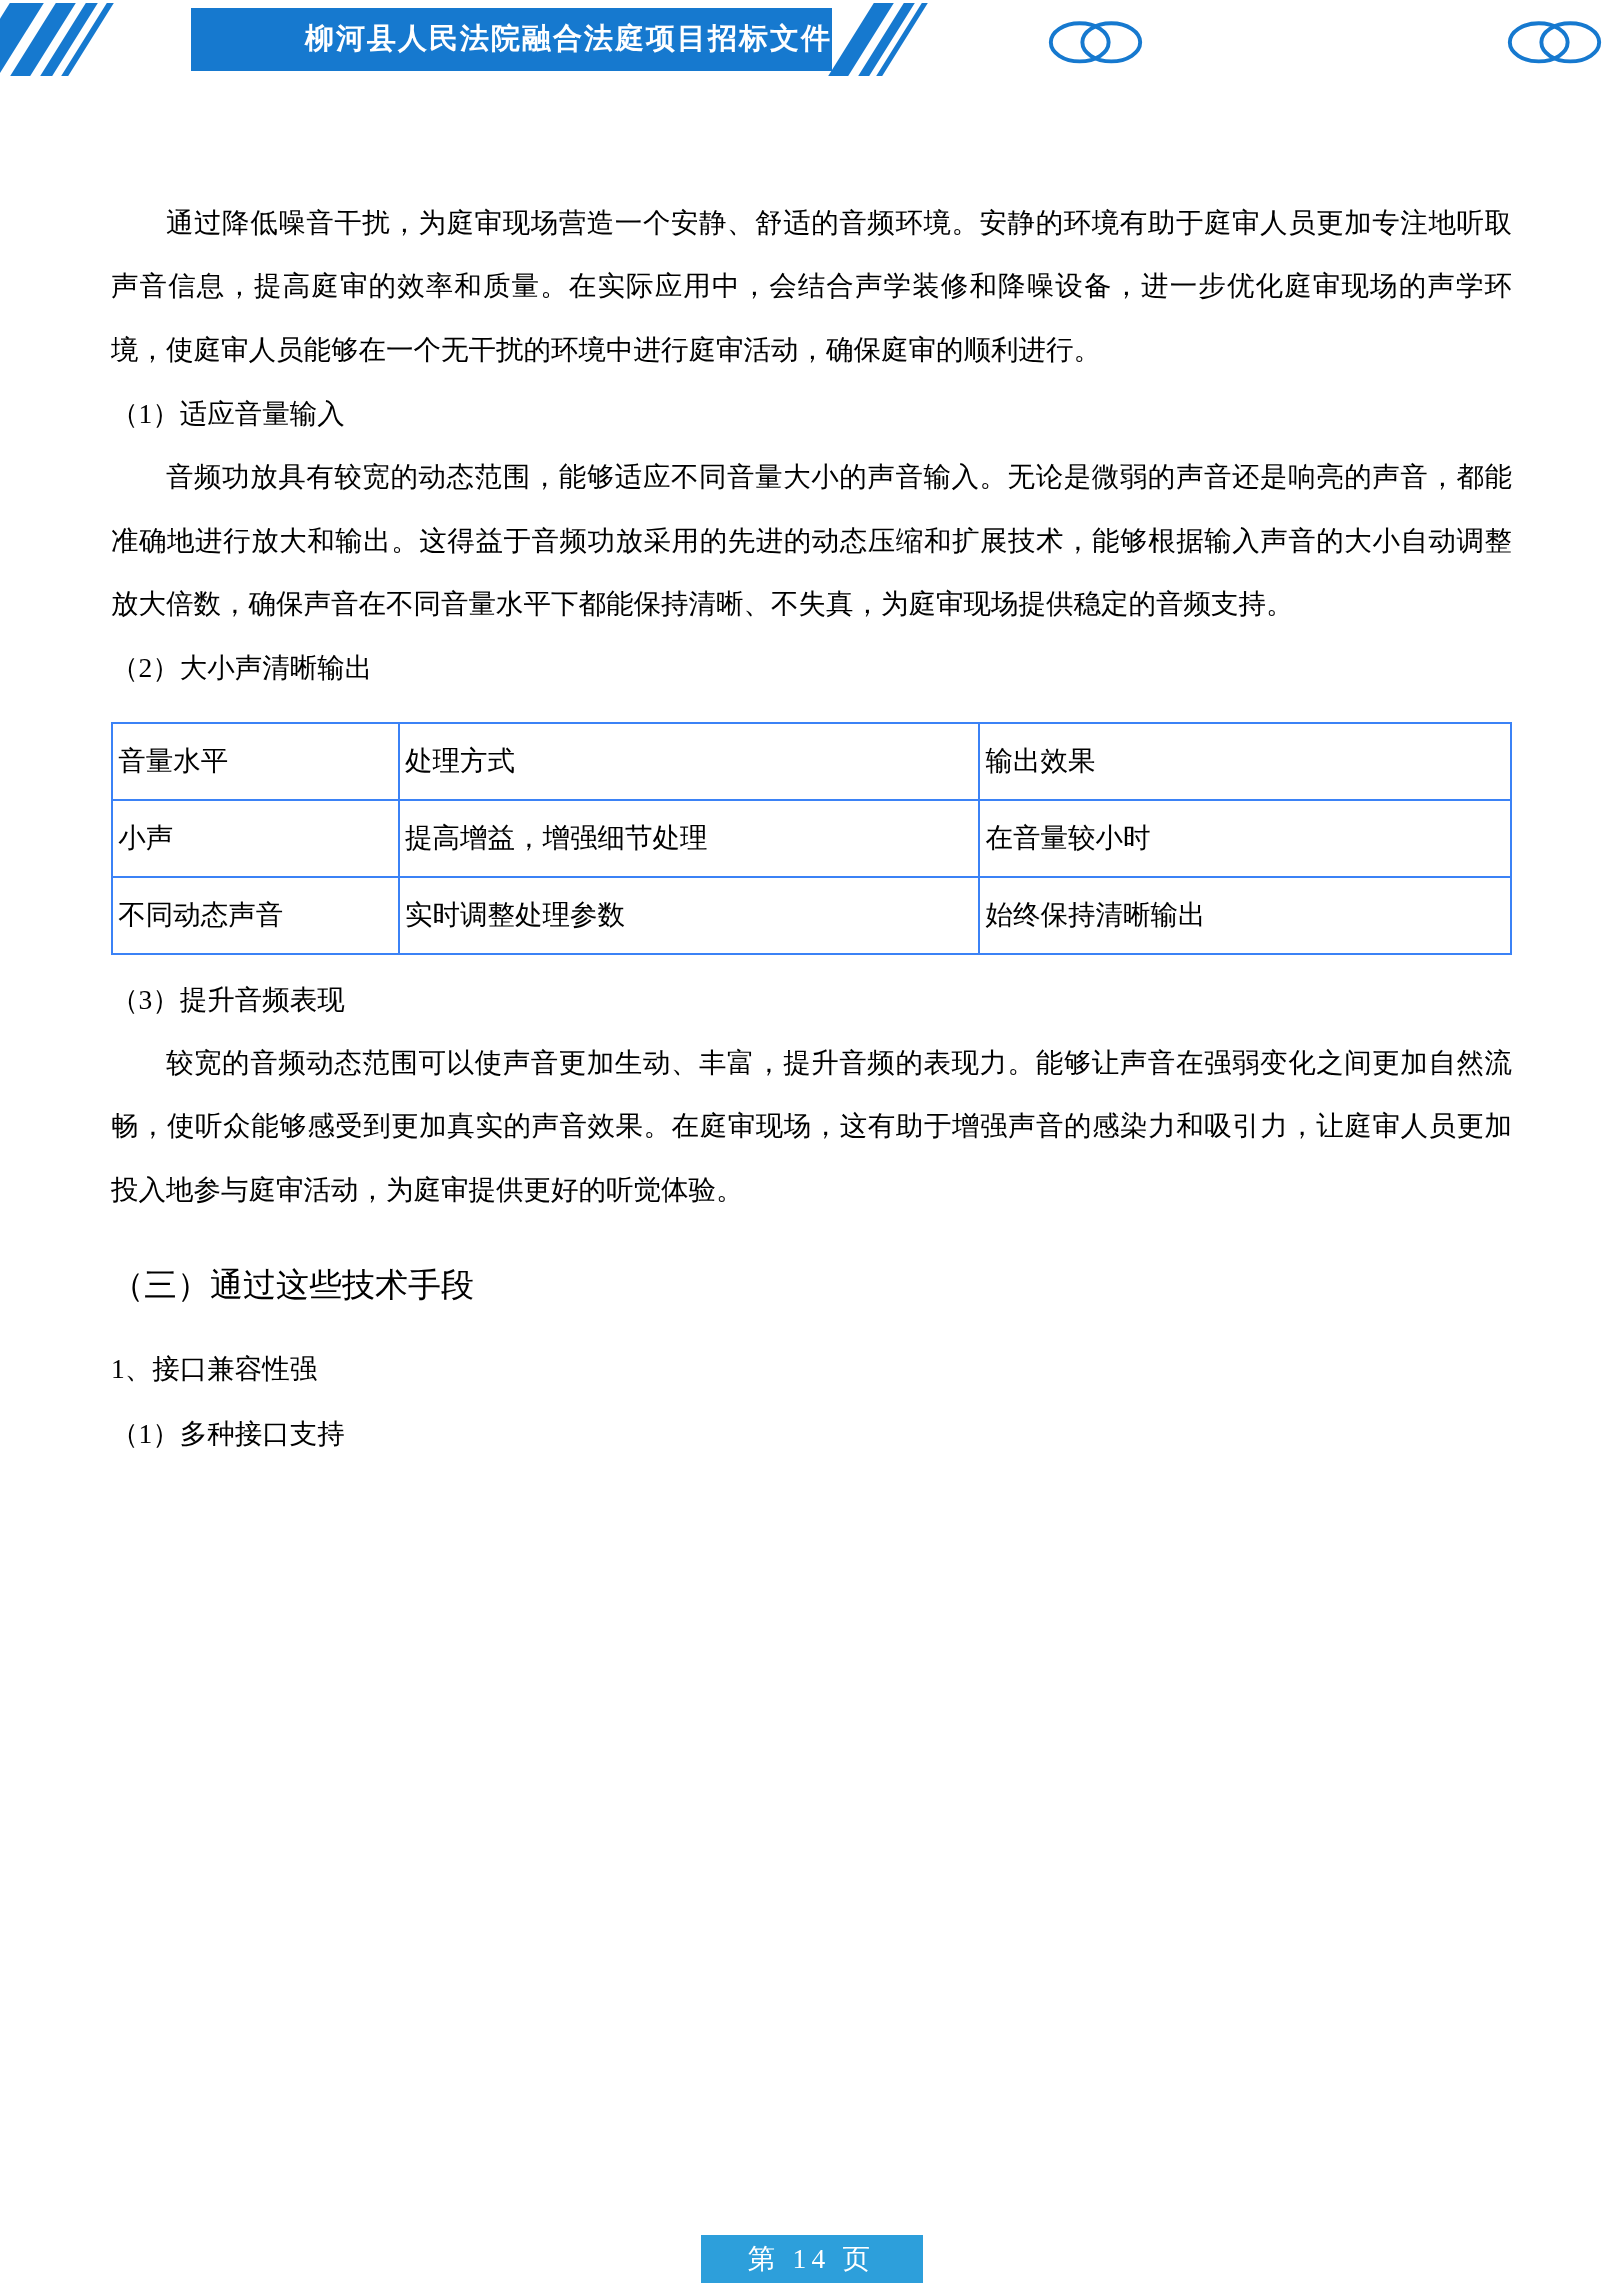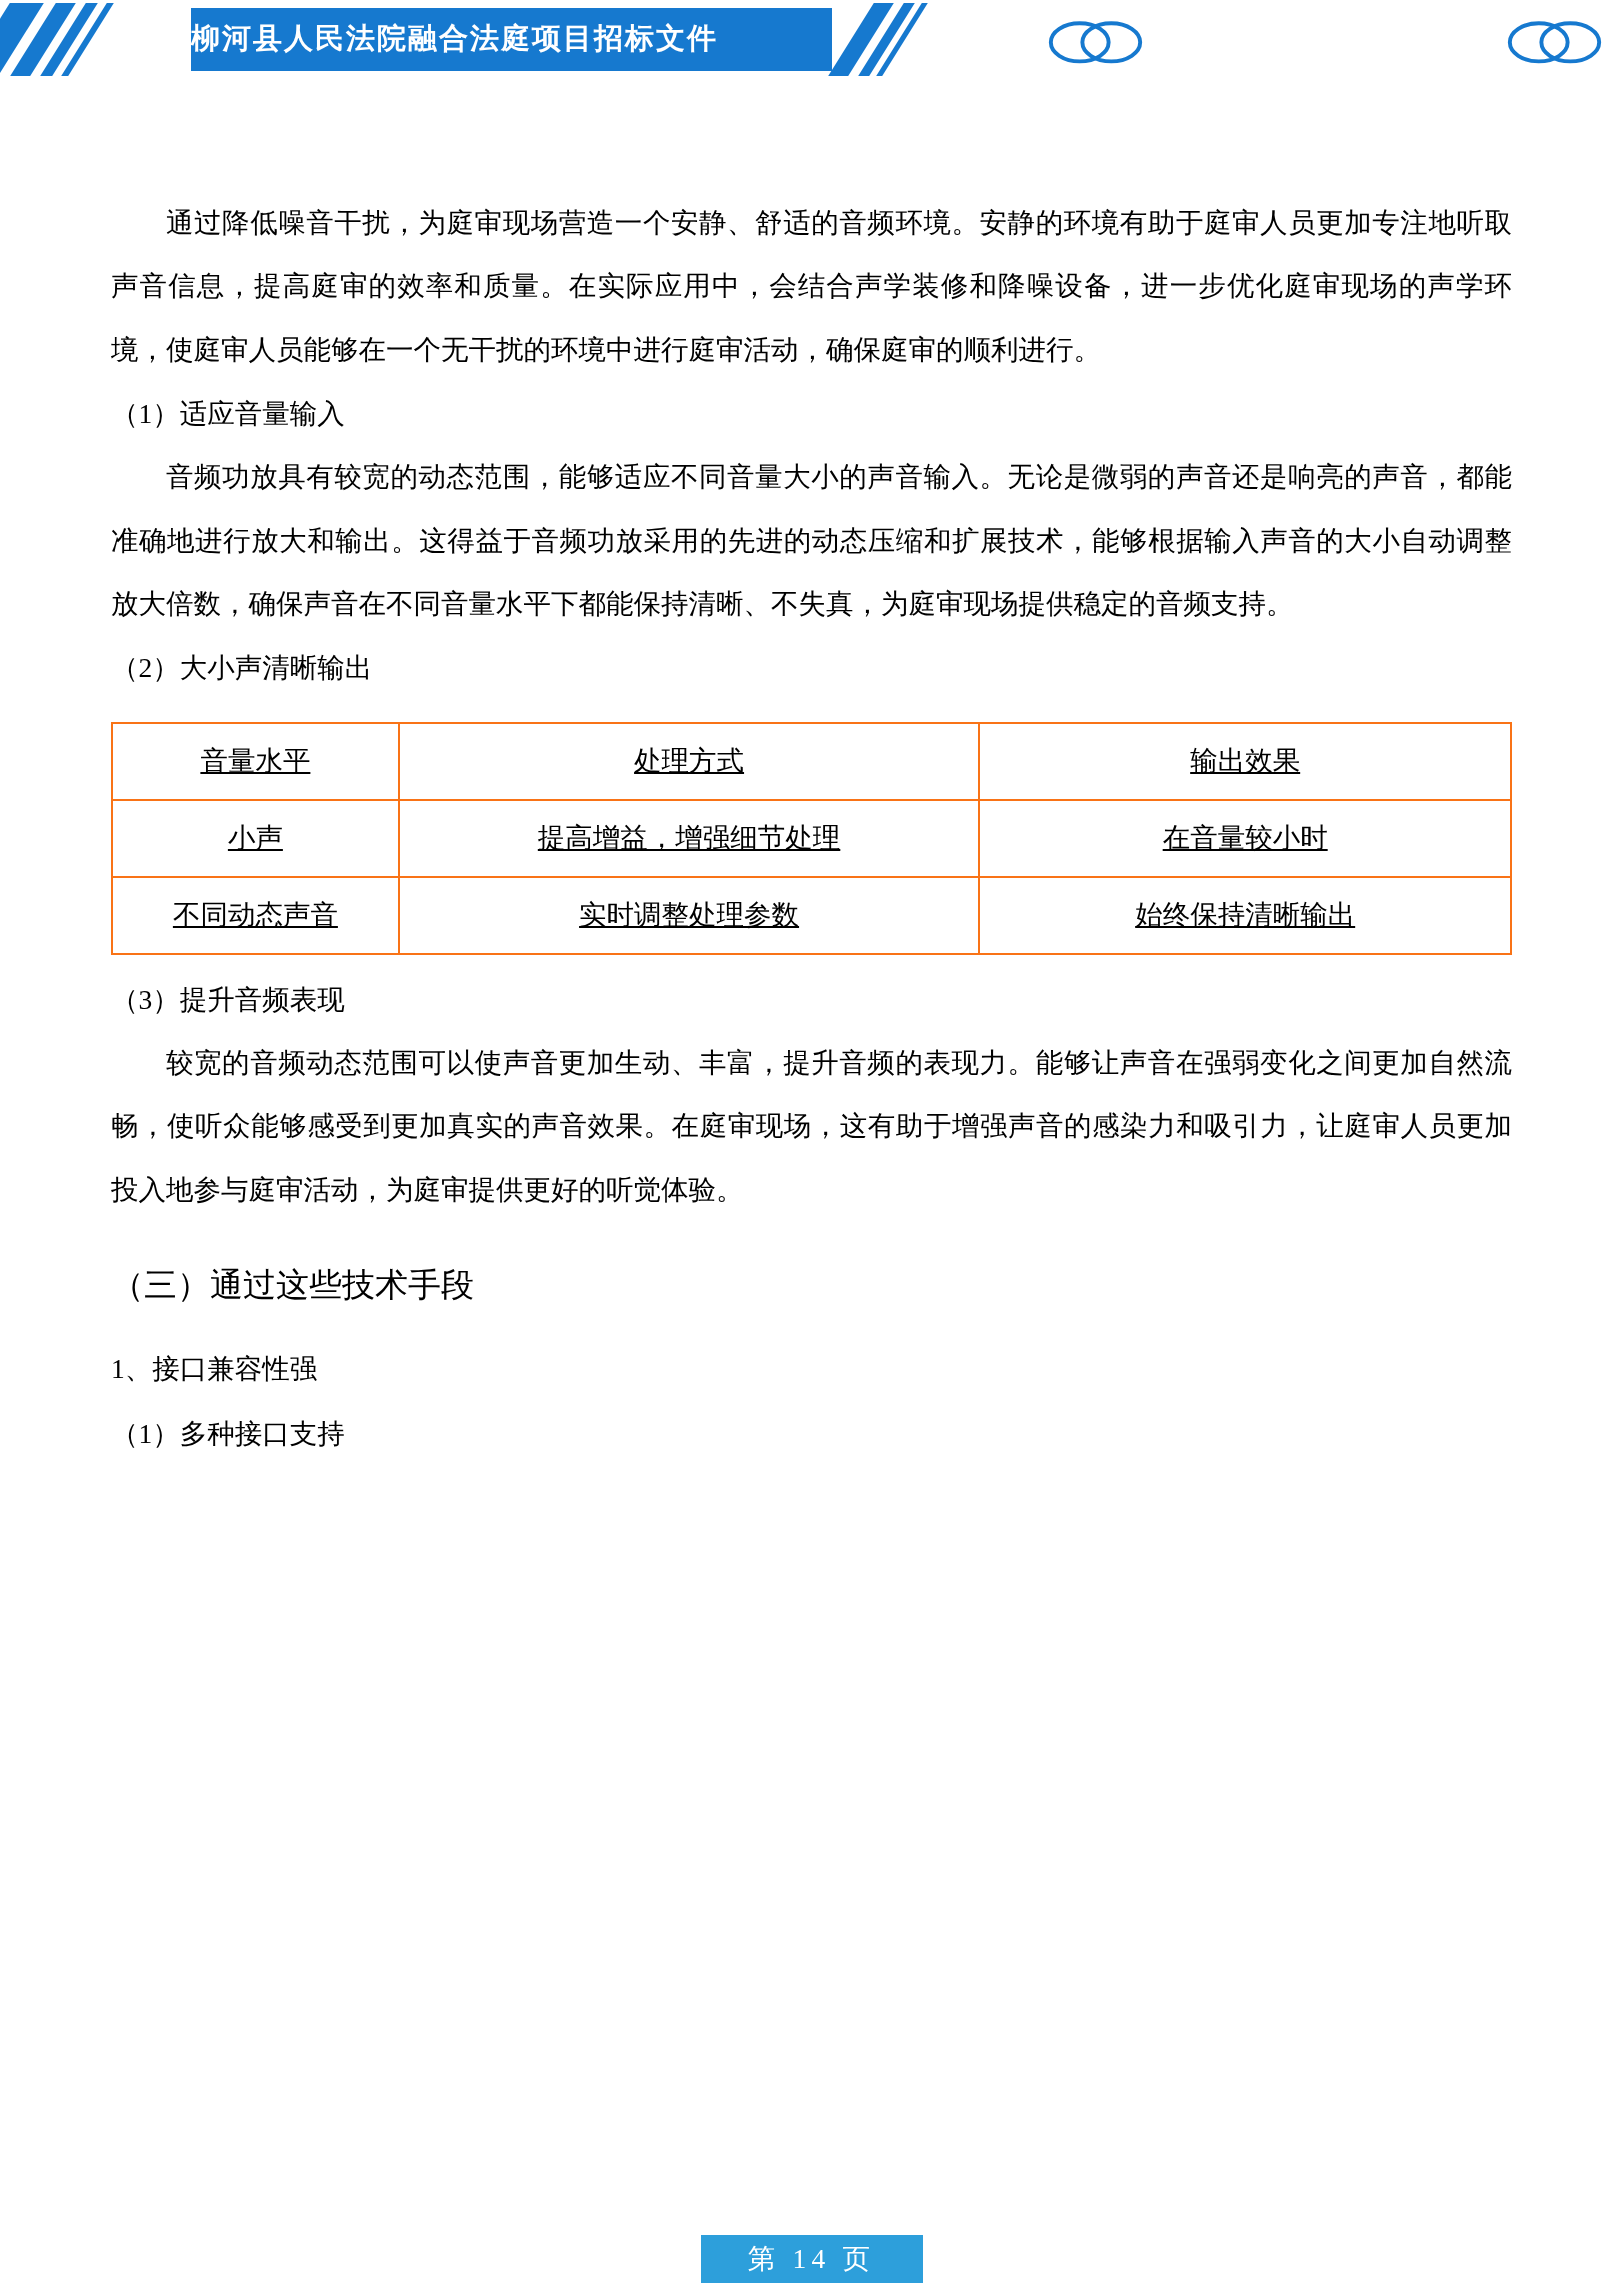--- a/index.html
+++ b/index.html
@@ -22,21 +22,21 @@
   .stripes-left .s2{width:19.6px;margin-right:10.5px;}
   .stripes-left .s3{width:11.8px;margin-right:9.2px;}
   .stripes-left .s4{width:6.5px;margin-right:0;}
   .stripes-right{left:851px;}
   .stripes-right .s1{width:19.6px;margin-right:10.5px;}
   .stripes-right .s2{width:10.5px;margin-right:7.9px;}
   .stripes-right .s3{width:5.9px;}
   .title-box{
     position:absolute;left:191px;top:7.9px;width:641px;height:63px;
     background:var(--primary);color:#fff;
-    display:flex;align-items:center;justify-content:flex-start;
+    display:flex;align-items:center;justify-content:flex-end;
     font-size:29px;font-weight:bold;letter-spacing:2px;
   }
   .ring-logo{position:absolute;top:11.8px;}
   .ring-logo.logo-a{left:1039px;}
   .ring-logo.logo-b{left:1498px;}
 
   
   .content{
     position:absolute;top:191px;left:111px;width:1401px;
     font-size:27.5px;line-height:2.3;
@@ -46,22 +46,22 @@
   .h-paren{margin-top:1.3px;}
   .h-section{font-size:33px;line-height:2.1;margin-top:30px;}
   .after-table{margin-top:11.8px;}
 
   
   table.spec{
     width:100%;border-collapse:collapse;margin:22px 0 13px 0;
     table-layout:fixed;
   }
   table.spec th,table.spec td{
-    border:2px solid #f97316;text-align:center;vertical-align:middle;
-    font-size:27.5px;font-weight:normal;padding:18.3px 5.2px;line-height:1.4;text-decoration:underline;
+    border:2px solid #3b82f6;text-align:left;vertical-align:middle;
+    font-size:27.5px;font-weight:normal;padding:18.3px 5.2px;line-height:1.4;
   }
   col.c1{width:20.5%;} col.c2{width:41.5%;} col.c3{width:38%;}
 
   
   .page-footer{
     position:absolute;bottom:11.8px;left:50%;transform:translateX(-50%);
     background:var(--footer);color:#fff;
     min-width:222px;height:48px;padding:0 46px;
     display:flex;align-items:center;justify-content:center;
     font-size:27.5px;letter-spacing:5.2px;

